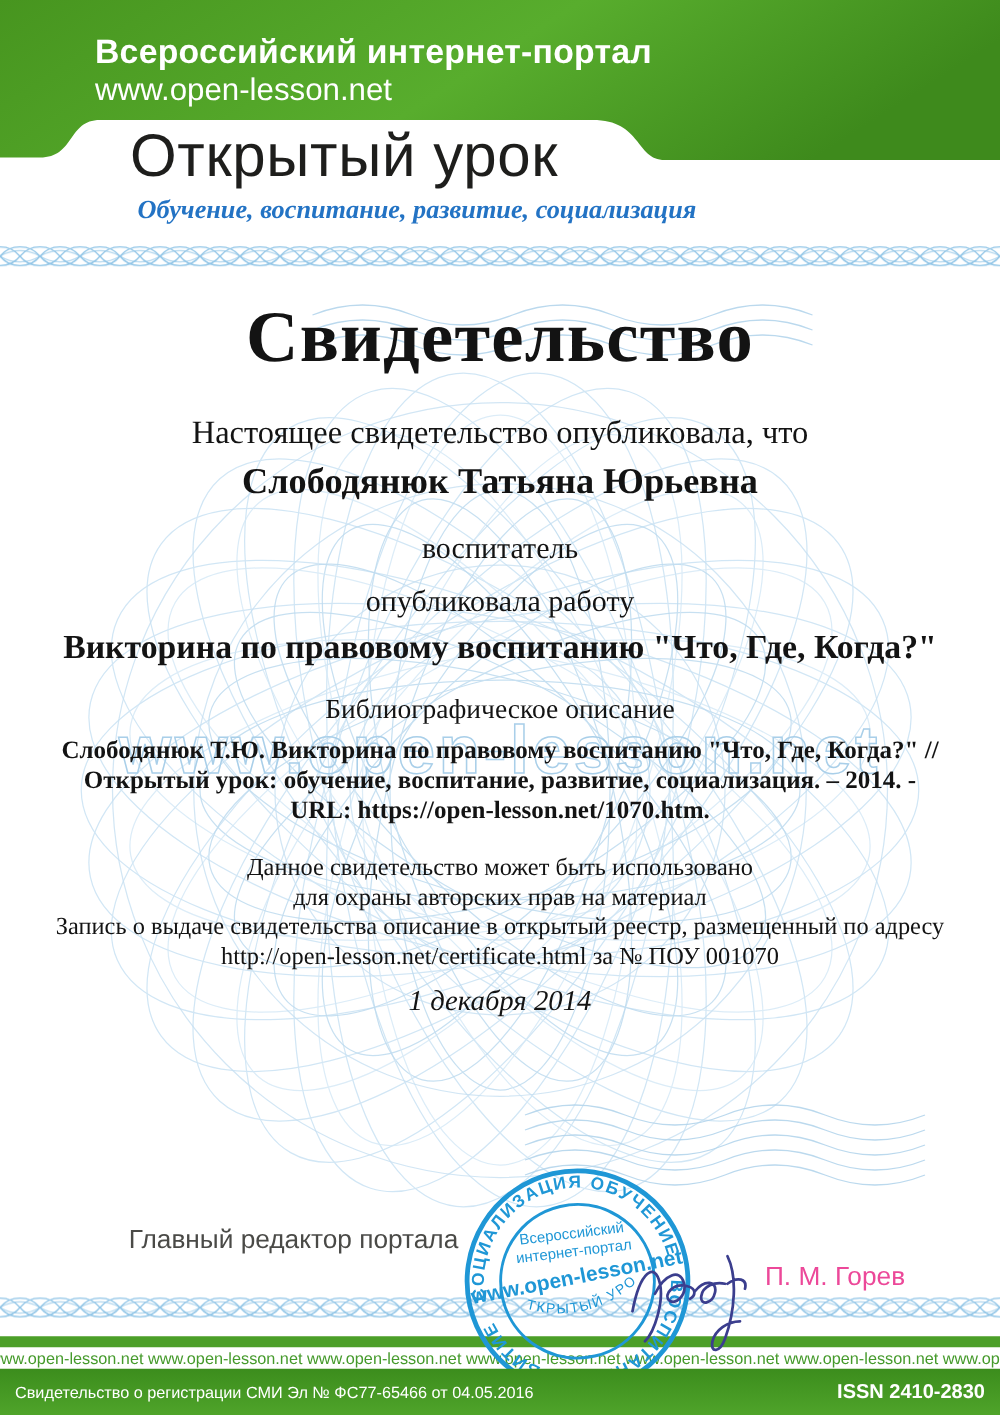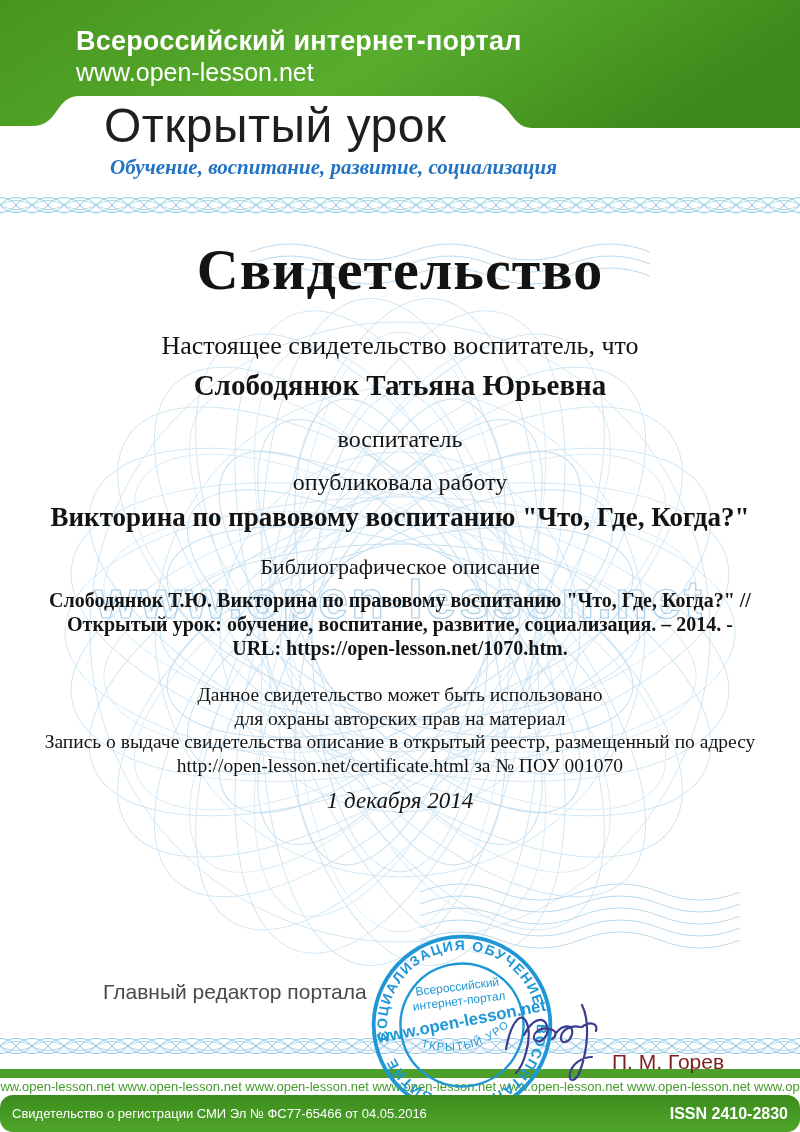--- a/index.html
+++ b/index.html
@@ -34,34 +34,34 @@
   #publish-action{top:469px;font-size:24px;}
   #work-title{top:502px;font-size:27px;font-weight:700;}
   #bib-heading{top:554px;font-size:22px;}
   #bib-text{top:588px;font-size:20px;font-weight:700;line-height:24px;}
   #usage-text{top:683px;font-size:19.5px;line-height:23.5px;}
   #issue-date{top:788px;font-size:23px;font-style:italic;}
 
   
   #editor-label{position:absolute;top:980px;left:103px;z-index:3;color:#4a4a47;
     font-size:21px;white-space:nowrap;}
-  #editor-name{position:absolute;top:1050px;left:612px;z-index:3;color:#7f1d1d;
+  #editor-name{position:absolute;top:1010px;left:612px;z-index:3;color:#ec4899;
     font-size:21px;white-space:nowrap;}
   #stamp{position:absolute;top:929px;left:366px;width:192px;height:192px;z-index:5;
     transform:rotate(-13deg);}
   #signature{position:absolute;top:971px;left:498px;z-index:6;}
 
   
   #footer-green-bar{position:absolute;top:1069px;left:0;width:800px;height:9px;
     background:#4c9f28;z-index:2;}
   #url-ribbon{position:absolute;top:1078px;left:0;width:800px;height:17px;z-index:2;
     background:#ffffff;color:#459a2b;font-size:13px;line-height:17px;
     white-space:nowrap;overflow:hidden;text-indent:-9px;}
   #footer{position:absolute;top:1095px;left:0;width:800px;height:37px;z-index:7;
-    background:linear-gradient(180deg,#3c8d1d 0%,#4fa42a 100%);border-radius:13px;}
+    background:linear-gradient(180deg,#3c8d1d 0%,#4fa42a 100%);}
   #registration-text{position:absolute;left:12px;top:0;line-height:37px;color:#ffffff;
     font-size:13px;white-space:nowrap;}
   #issn-text{position:absolute;right:12px;top:0;line-height:37px;color:#ffffff;
     font-size:16px;font-weight:700;white-space:nowrap;margin-left:20px;}
 </style>
 </head>
 <body>
 
 <div id="page">
 
@@ -154,21 +154,21 @@
       <path d="M420,680 q40,-16 80,0 t80,0 t80,0 t80,0"></path>
       <path d="M420,692 q40,-16 80,0 t80,0 t80,0 t80,0"></path>
       <path d="M420,704 q40,-16 80,0 t80,0 t80,0 t80,0"></path>
       <path d="M420,716 q40,-16 80,0 t80,0 t80,0 t80,0"></path>
       <path d="M420,728 q40,-16 80,0 t80,0 t80,0 t80,0"></path>
     </g>
     <text x="400" y="406" text-anchor="middle" font-family="Liberation Sans,sans-serif" font-size="54" font-weight="bold" letter-spacing="3" fill="none" stroke="#a9cfe9" stroke-width="1.2">www.open-lesson.net</text>
   </svg>
 
   <div class="ct" id="cert-title">Свидетельство</div>
-  <div class="ct" id="cert-intro">Настоящее свидетельство воспитатель, что</div>
+  <div class="ct" id="cert-intro">Настоящее свидетельство опубликовала, что</div>
   <div class="ct" id="recipient-name">Слободянюк Татьяна Юрьевна</div>
   <div class="ct" id="recipient-role">воспитатель</div>
   <div class="ct" id="publish-action">опубликовала работу</div>
   <div class="ct" id="work-title">Викторина по правовому воспитанию "Что, Где, Когда?"</div>
   <div class="ct" id="bib-heading">Библиографическое описание</div>
 
   <div class="ct" id="bib-text">
     <div>Слободянюк Т.Ю. Викторина по правовому воспитанию "Что, Где, Когда?" //</div>
     <div>Открытый урок: обучение, воспитание, развитие, социализация. – 2014. -</div>
     <div>URL: https://open-lesson.net/1070.htm.</div>

